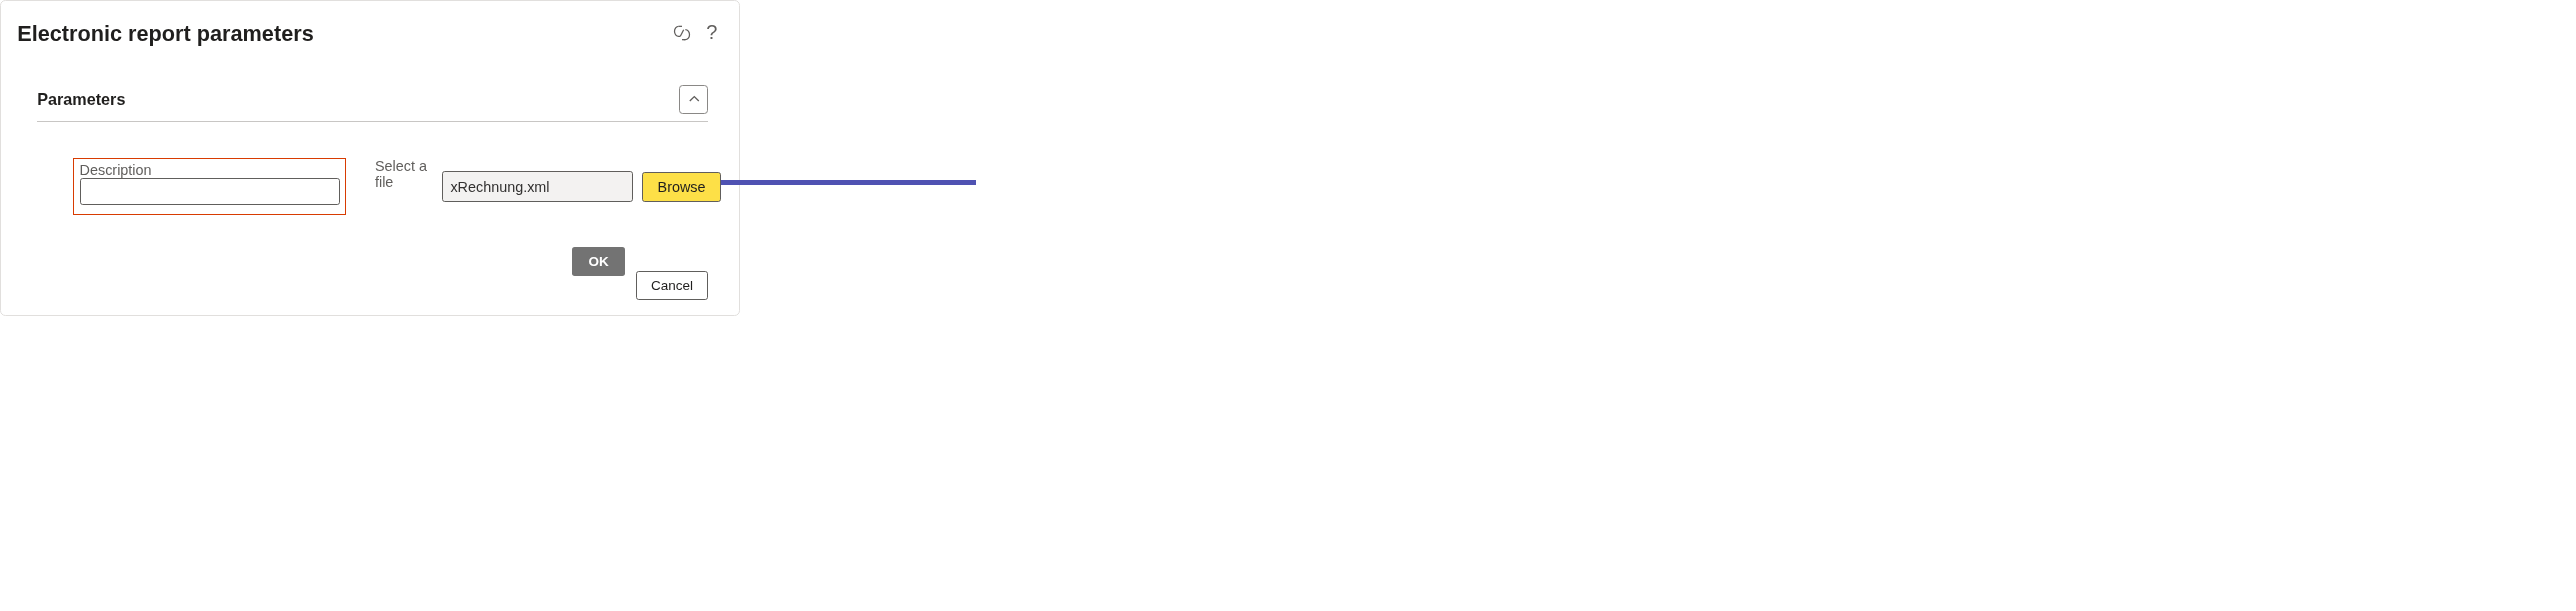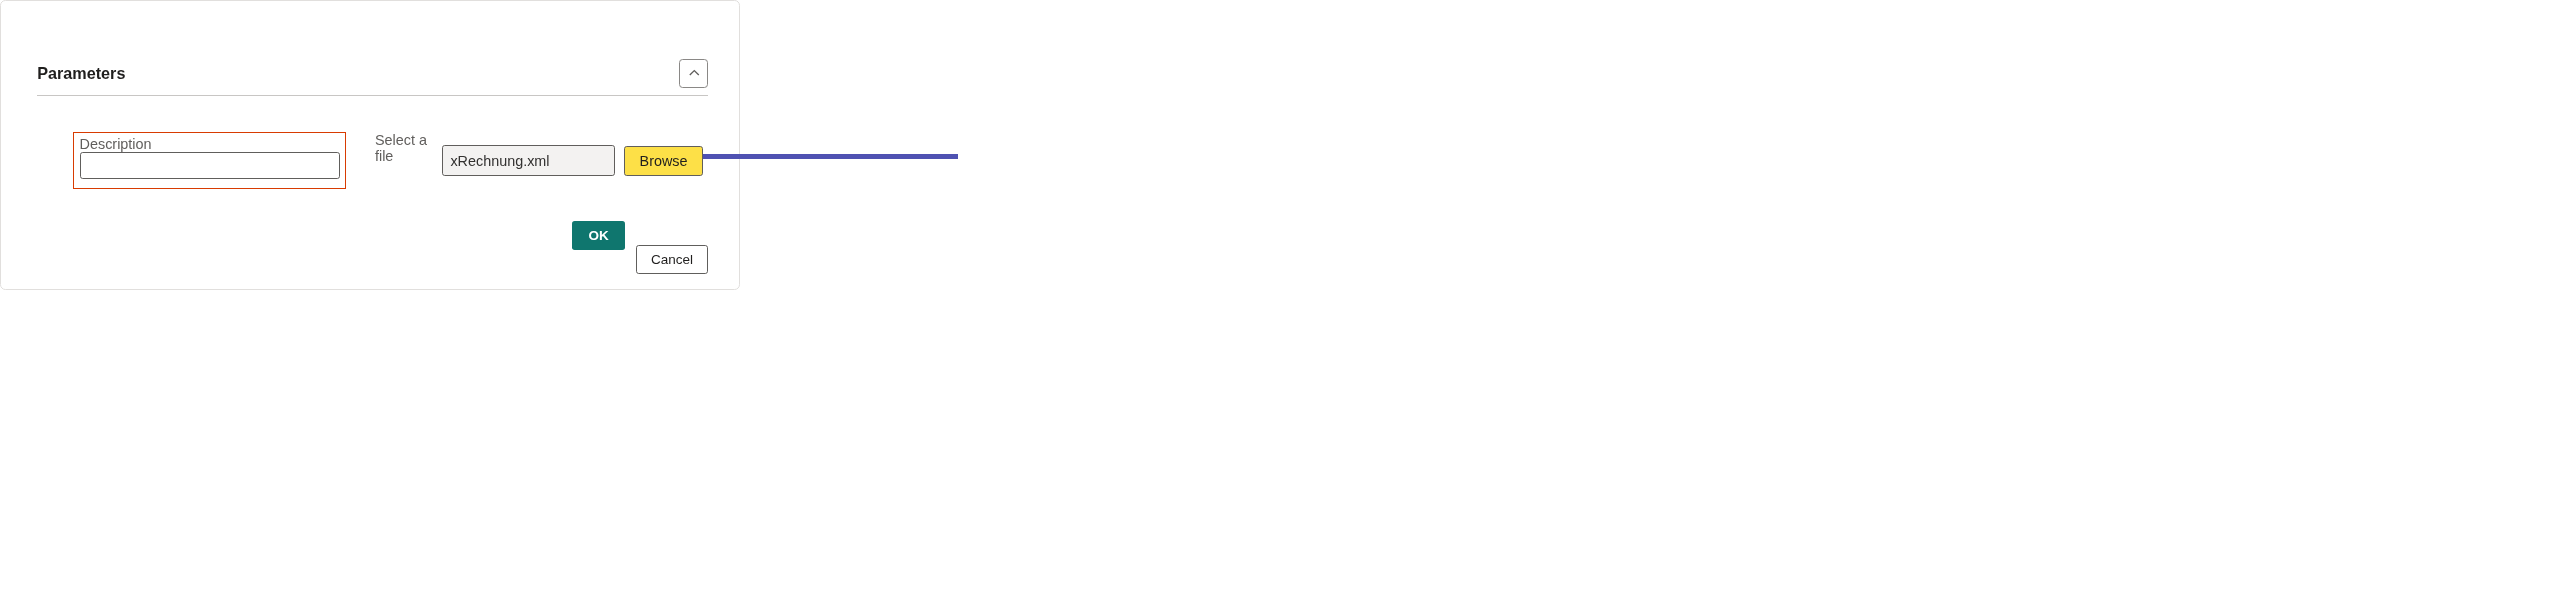--- a/index.html
+++ b/index.html
@@ -107,21 +107,21 @@
       background: #fff;
       width: 260px;
     }
     .file-row {
       display: flex;
       gap: 9px;
       align-items: center;
     }
     .file-input {
       height: 31px;
-      width: 173px;
+      width: 191px;
       border: 0.9px solid #605e5c;
       border-radius: 2.7px;
       padding: 2.7px 7.2px;
       font-size: 14.4px;
       background: #f3f2f1;
       color: #323130;
     }
     .browse-btn {
       height: 30px;
       padding: 0 14.4px;
@@ -141,21 +141,21 @@
     .dialog-footer {
       display: flex;
       justify-content: flex-end;
       gap: 10.8px;
       margin-top: 32.5px;
       padding-right: 14.4px;
     }
     .primary-btn {
       height: 29px;
       padding: 0 16.2px;
-      background: #0f766e;
+      background: #737373;
       color: #fff;
       border: none;
       border-radius: 2.7px;
       font-size: 13.5px;
       font-weight: 600;
       cursor: pointer;
     }
     .secondary-btn {
       height: 29px;
       padding: 0 14.4px;
@@ -165,20 +165,35 @@
       border-radius: 2.7px;
       font-size: 13.5px;
       cursor: pointer;
       margin-top: 24px;
     }
   </style>
 </head>
 <body>
 
 <div class="dialog">
+  <div class="dialog-header">
+    <h1 class="dialog-title">Electronic report parameters</h1>
+    <div class="header-icons">
+      <button class="icon-btn">
+        <svg width="20" height="20" viewBox="0 0 24 24" fill="none" stroke="#605e5c" stroke-width="1.5">
+          <path d="M8 4 C5 4 3 7 3 10 C3 13 5 16 8 16 L10 16"></path>
+          <path d="M16 8 C19 8 21 11 21 14 C21 17 19 20 16 20 L14 20"></path>
+          <path d="M10 16 L14 8"></path>
+          <path d="M8 4 L12 4"></path>
+          <path d="M12 20 L16 20"></path>
+        </svg>
+      </button>
+      <button class="icon-btn help-icon">?</button>
+    </div>
+  </div>
 
   <div class="section">
     <div class="section-header">
       <div class="section-title">Parameters</div>
       <button class="chevron-btn">
         <svg width="12.6" height="12.6" viewBox="0 0 14 14" fill="none" stroke="#605e5c" stroke-width="1.5">
           <path d="M2 9 L7 4 L12 9"></path>
         </svg>
       </button>
     </div>

